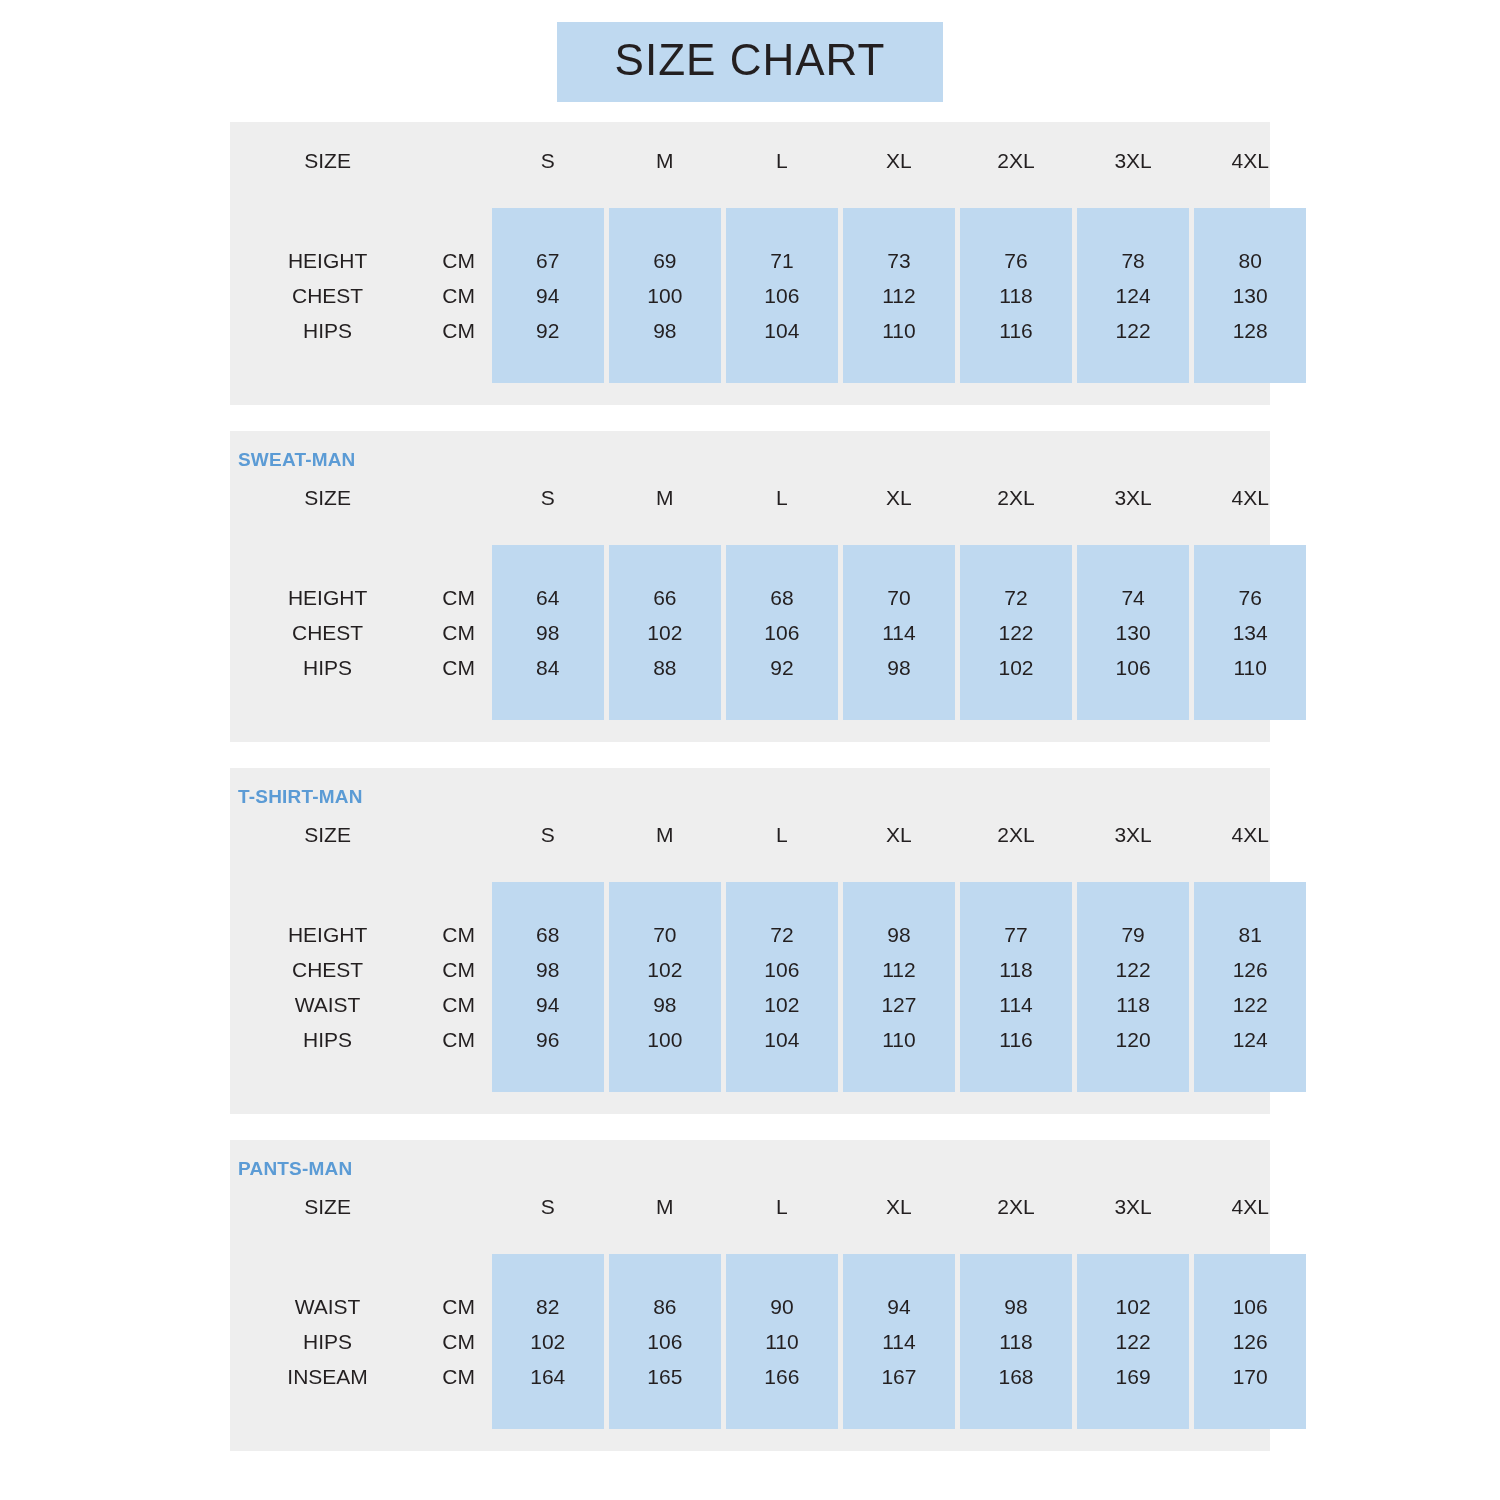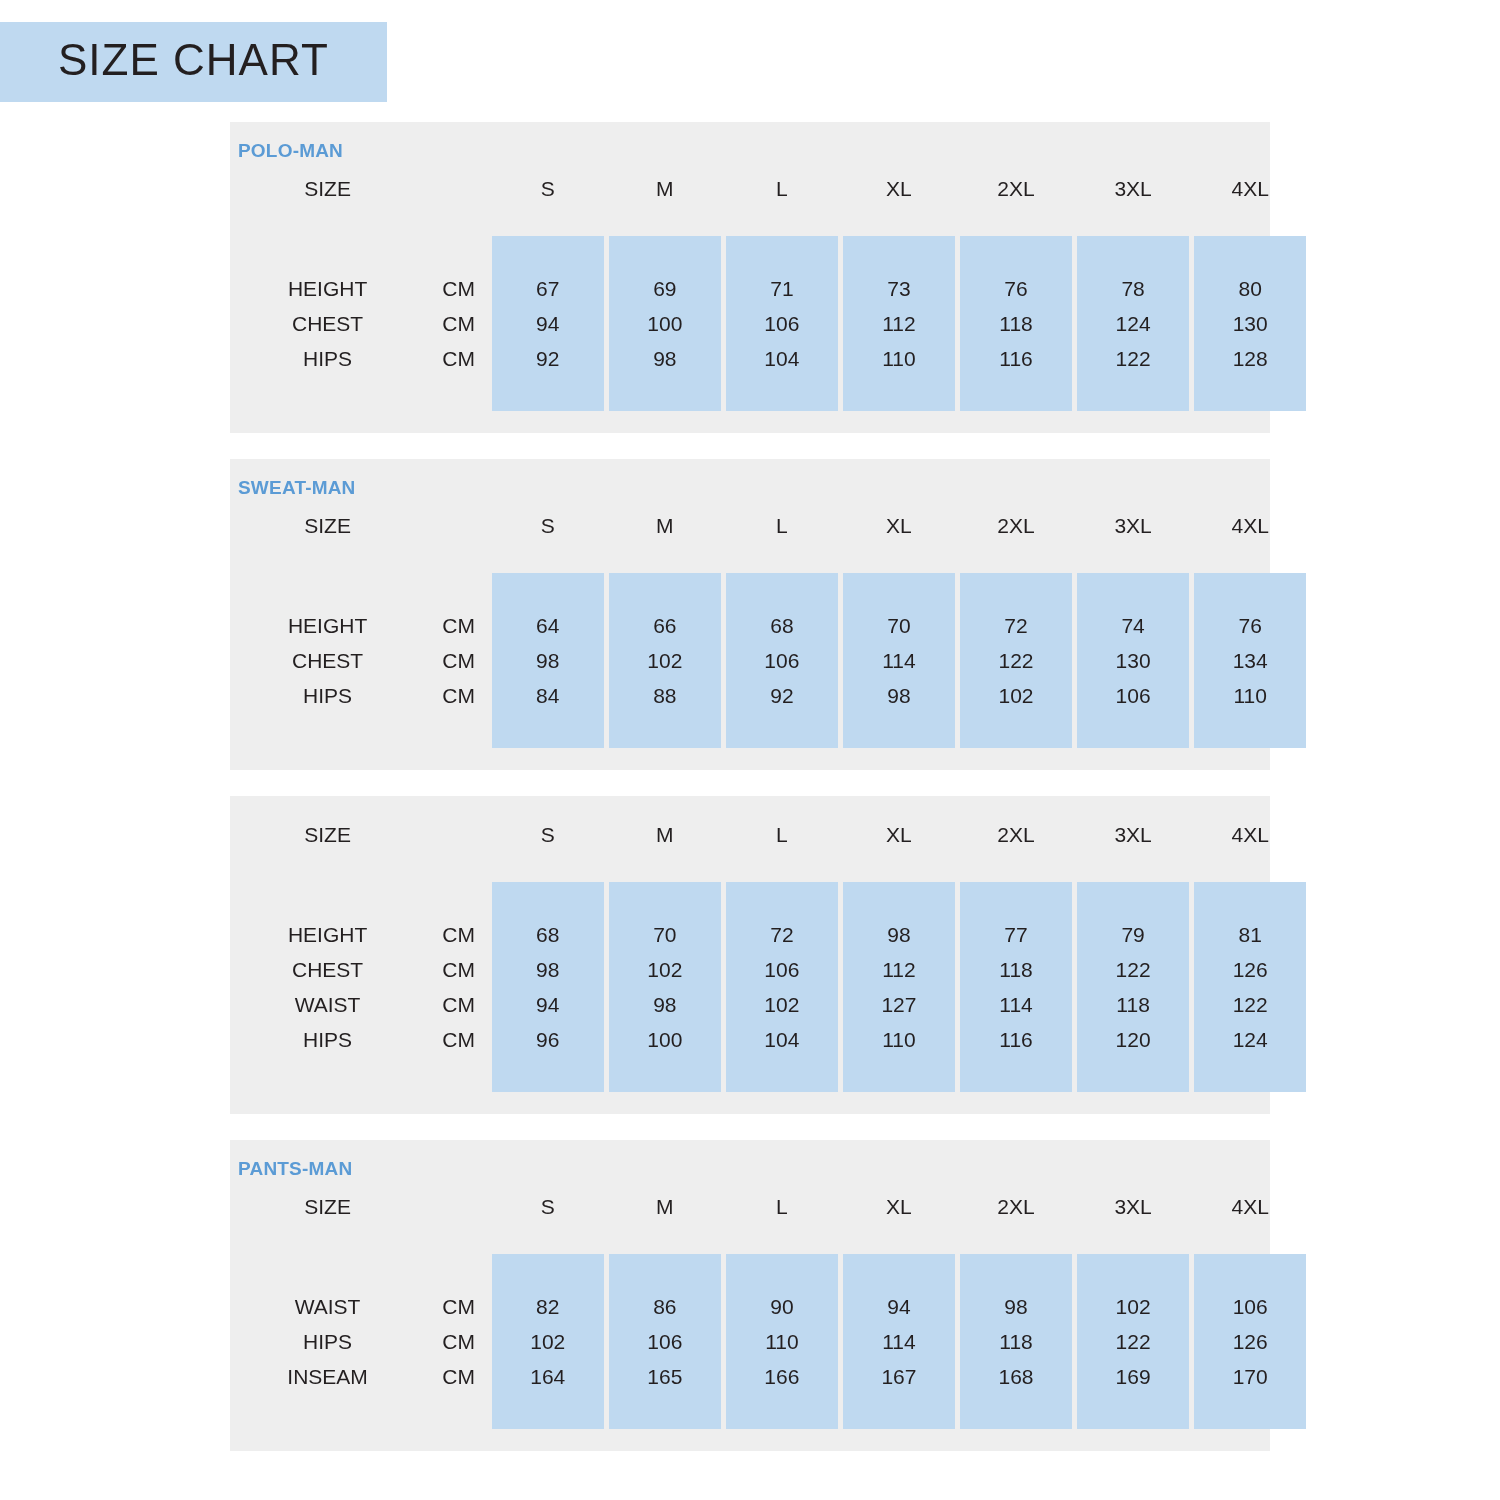--- a/index.html
+++ b/index.html
@@ -20,21 +20,21 @@
     height: 1500px;
   }
 
   
   .title-wrap {
     position: absolute;
     top: 22px;
     left: 0;
     width: 1500px;
     display: flex;
-    justify-content: flex-start;
+    justify-content: center;
   }
   .title-box {
     background: #bfd9f0;
     padding: 16px 58px 20px 58px;
     line-height: 1;
   }
   .title-box .title-text {
     font-size: 44px;
     letter-spacing: 1px;
     color: #231f20;
@@ -109,21 +109,20 @@
 <div class="page">
 
   <div class="title-wrap">
     <div class="title-box">
       <span class="title-text">SIZE CHART</span>
     </div>
   </div>
 
   <div class="sections" id="sections-root">
       <div class="section">
-        <div class="section-title">POLO-MAN</div>
         <table class="size-table">
           <colgroup>
             <col class="c-label">
             <col class="c-unit">
             <col class="c-data">
             <col class="c-gap">
             <col class="c-data">
             <col class="c-gap">
             <col class="c-data">
             <col class="c-gap">
@@ -395,20 +394,21 @@
               <td class="data-cell filled"></td>
               <td></td>
               <td class="data-cell filled"></td>
               <td></td>
               <td class="data-cell filled"></td>
             </tr>
           </tbody>
         </table>
       </div>
       <div class="section">
+        <div class="section-title">T-SHIRT-MAN</div>
         <table class="size-table">
           <colgroup>
             <col class="c-label">
             <col class="c-unit">
             <col class="c-data">
             <col class="c-gap">
             <col class="c-data">
             <col class="c-gap">
             <col class="c-data">
             <col class="c-gap">

